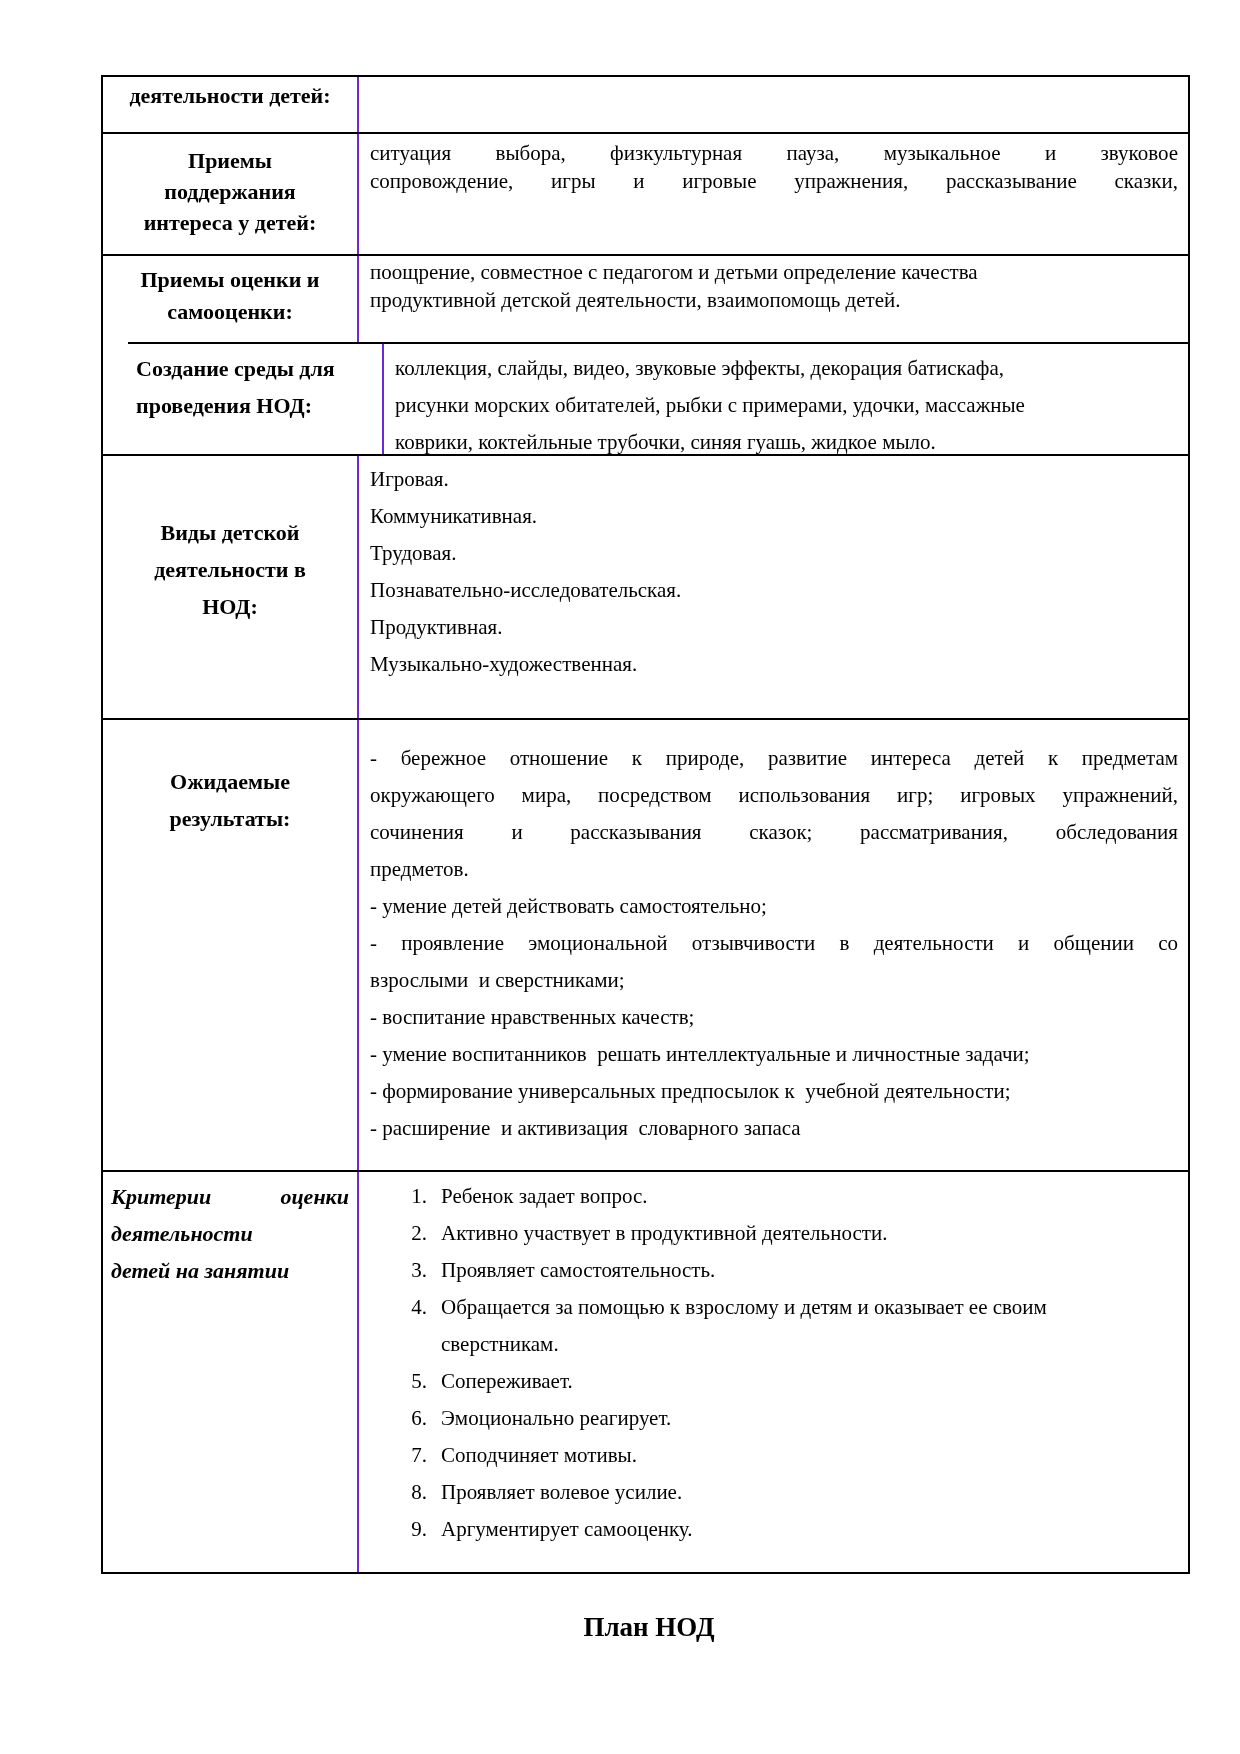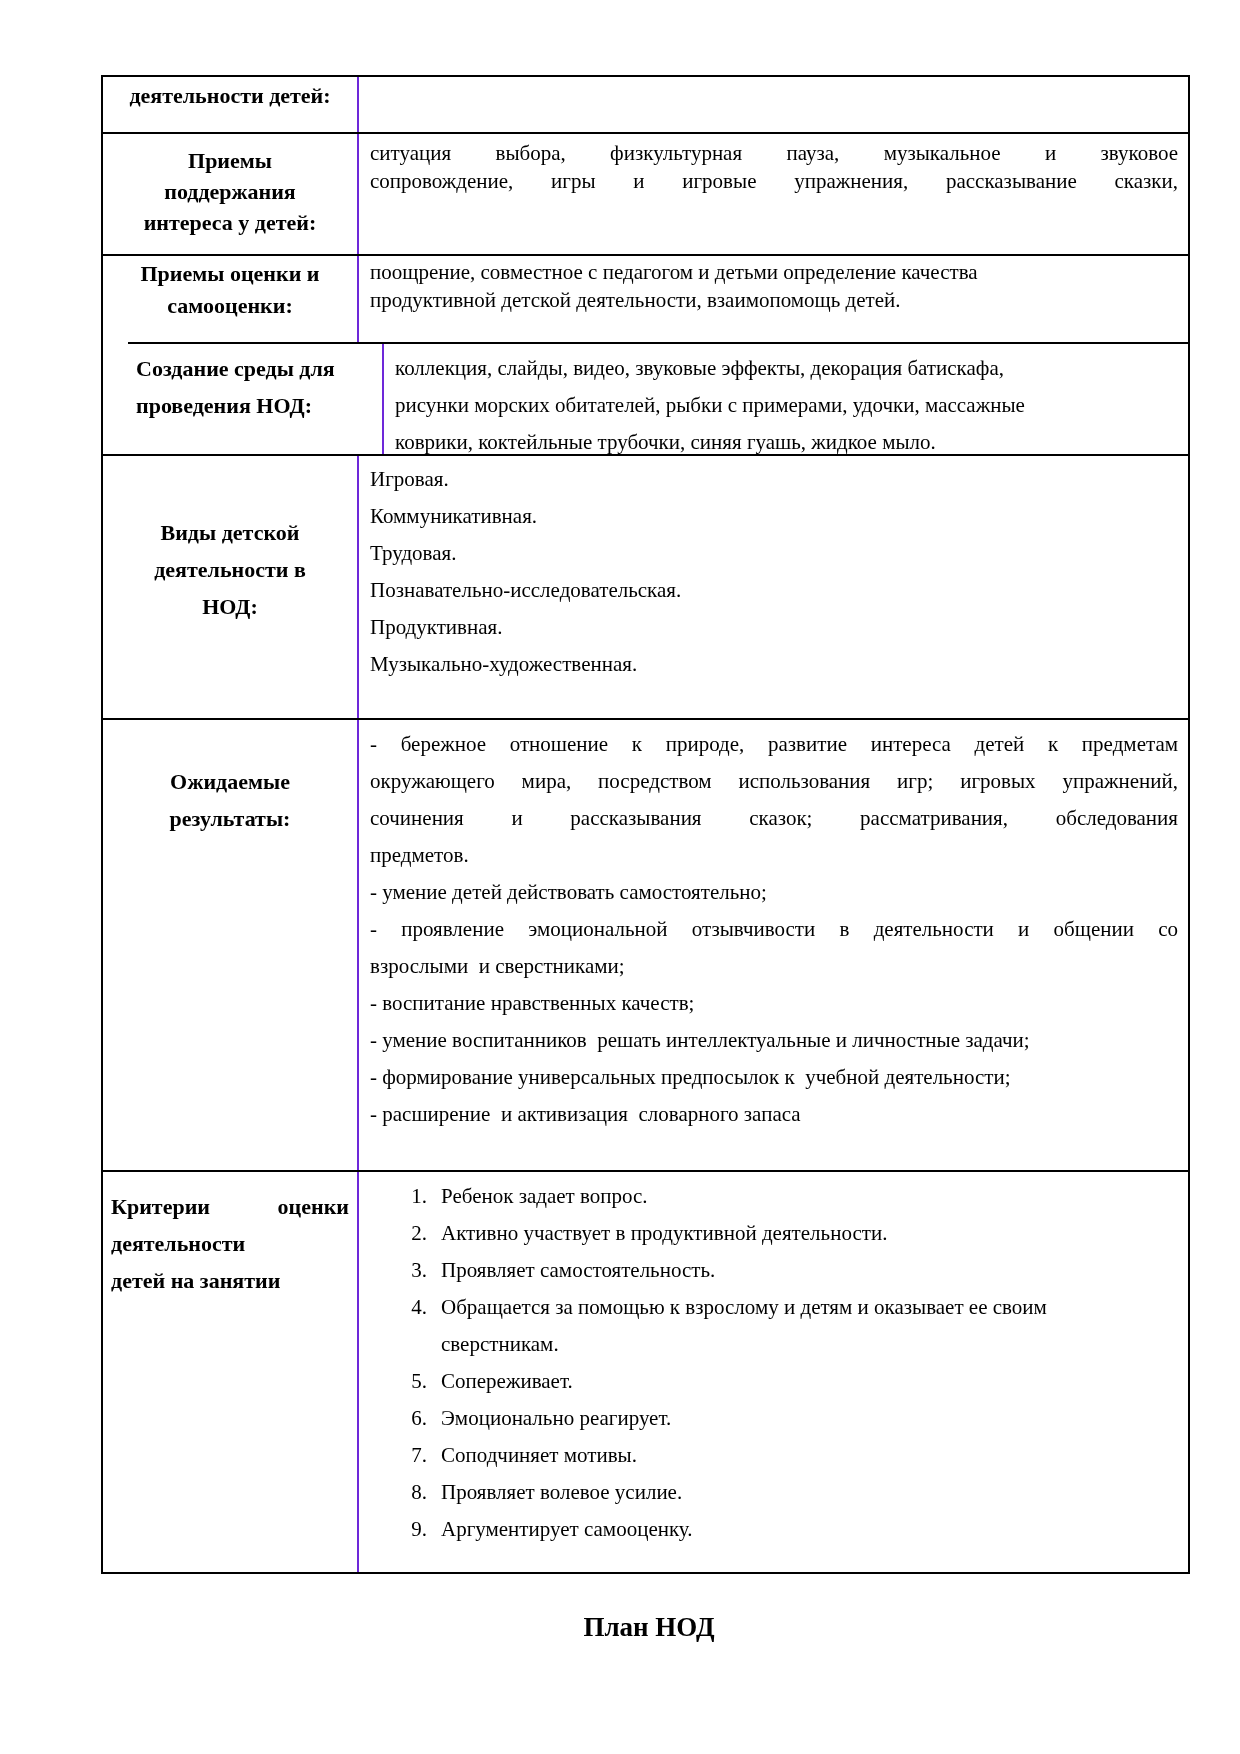--- a/index.html
+++ b/index.html
@@ -45,21 +45,21 @@
       <div>поддержания</div>
       <div>интереса у детей:</div>
     </div>
     <div class="right" style="padding-top:6px;line-height:27.5px;">
       <p class="justify-full">ситуация выбора, физкультурная пауза, музыкальное и звуковое</p>
       <p class="justify-full">сопровождение, игры и игровые упражнения, рассказывание сказки,</p>
     </div>
   </div>
 
   <div class="row" style="height:88px;">
-    <div class="left center" style="padding-top:2px;line-height:32px;">
+    <div class="left center" style="padding-top:8px;line-height:32px;">
       <div>Приемы оценки и</div>
       <div>самооценки:</div>
     </div>
     <div class="right" style="padding-top:2px;line-height:28px;">
       <p>поощрение, совместное с педагогом и детьми определение качества</p>
       <p>продуктивной детской деятельности, взаимопомощь детей.</p>
     </div>
   </div>
 
   <div class="row" style="height:112px;margin-left:25px;">
@@ -88,37 +88,37 @@
       <p>Продуктивная.</p>
       <p>Музыкально-художественная.</p>
     </div>
   </div>
 
   <div class="row" style="height:452px;">
     <div class="left center" style="padding-top:43px;line-height:37px;">
       <div>Ожидаемые</div>
       <div>результаты:</div>
     </div>
-    <div class="right" style="padding-top:6px;line-height:37px;">
+    <div class="right" style="padding-top:20px;line-height:37px;">
       <p class="justify-full">- бережное отношение к природе, развитие интереса детей к предметам</p>
       <p class="justify-full">окружающего мира, посредством использования игр; игровых упражнений,</p>
       <p class="justify-full">сочинения и рассказывания сказок; рассматривания, обследования</p>
       <p>предметов.</p>
       <p>- умение детей действовать самостоятельно;</p>
       <p class="justify-full">- проявление эмоциональной отзывчивости в деятельности и общении со</p>
       <p style="white-space:pre;">взрослыми  и сверстниками;</p>
       <p>- воспитание нравственных качеств;</p>
       <p style="white-space:pre;">- умение воспитанников  решать интеллектуальные и личностные задачи;</p>
       <p style="white-space:pre;">- формирование универсальных предпосылок к  учебной деятельности;</p>
       <p style="white-space:pre;">- расширение  и активизация  словарного запаса</p>
     </div>
   </div>
 
   <div class="row" style="height:402px;">
-    <div class="left" style="padding-top:16px;line-height:37px;">
+    <div class="left" style="padding-top:6px;line-height:37px;font-style:italic;">
       <div class="justify-full">Критерии оценки</div>
       <div>деятельности</div>
       <div>детей на занятии</div>
     </div>
     <div class="right" style="padding-top:6px;line-height:37px;padding-left:30px;">
       <ol>
         <li>
             <span class="num">1.</span>
             <span>Ребенок задает вопрос.</span>
           </li>

